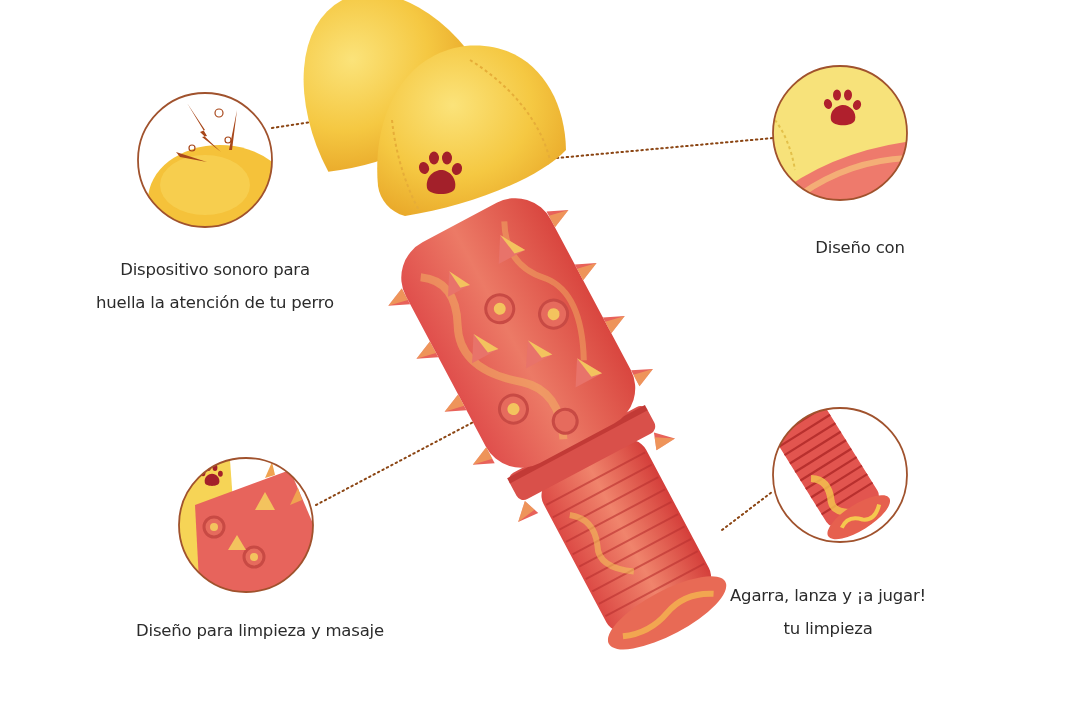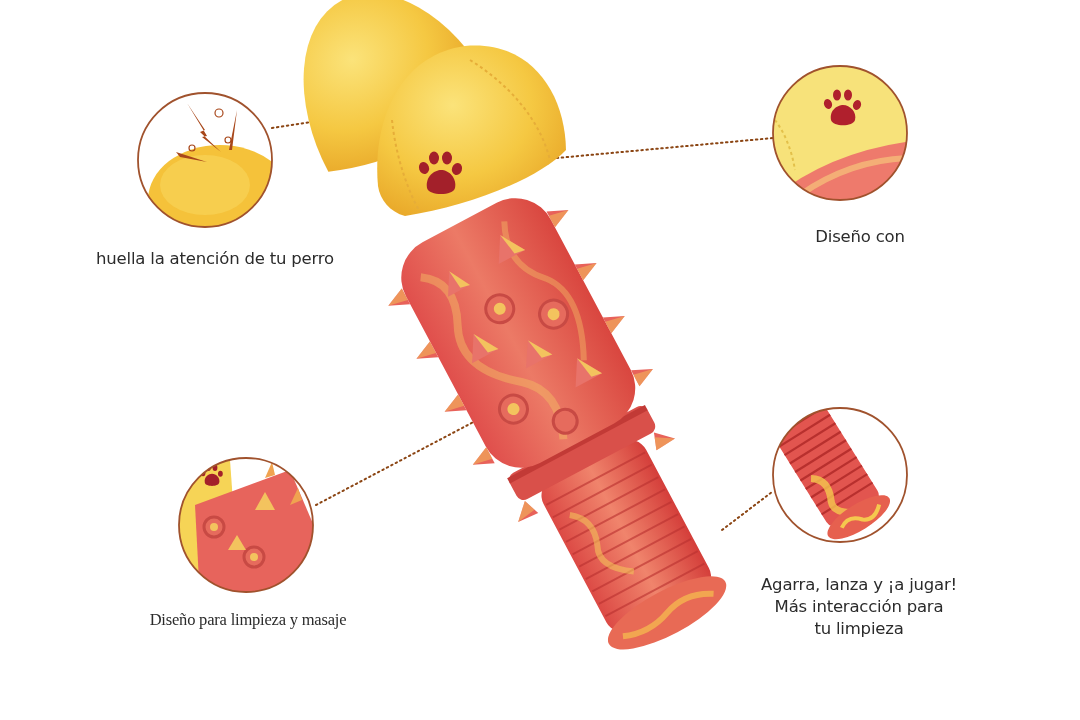--- a/index.html
+++ b/index.html
@@ -1,19 +1,19 @@
 <!DOCTYPE html>
 <html><head>
   <meta charset="utf-8">
   <style>
     html, body { margin:0; padding:0; background:#ffffff; }
     body { width:1080px; height:720px; position:relative; overflow:hidden; font-family:"DejaVu Sans", sans-serif; }
     .stage { position:absolute; left:0; top:0; width:1080px; height:720px; }
     .caption { position:absolute; color:#2b2b2b; font-size:16.5px; line-height:22px; text-align:center; letter-spacing:-0.2px; }
-    .caption span { display:block; white-space:nowrap; }
+    .caption span { display:block; white-space:nowrap;margin-top:11px; }
     svg { position:absolute; left:0; top:0; }
   </style>
 </head>
 <body>
 
 <div class="stage">
 
 <svg width="1080" height="720" viewBox="0 0 1080 720">
   <defs>
     <radialGradient id="ballGrad" cx="40%" cy="35%" r="70%">
@@ -215,30 +215,30 @@
         <path d="M-20,0 q15,10 5,30 q-5,12 15,22" stroke="#f5c84e" stroke-width="7" fill="none" opacity="0.8"></path>
         <ellipse cx="0" cy="58" rx="36" ry="13" fill="#e6604f"></ellipse>
         <path d="M-20,58 q12,-8 22,4 q10,8 22,-4" stroke="#f5c84e" stroke-width="4" fill="none"></path>
       </g>
     </g>
     <circle cx="840" cy="475" r="67" fill="none" stroke="#a0522d" stroke-width="1.8"></circle>
   </g>
 </svg>
 
 <div class="caption" style="left:70px; top:248px; width:290px;">
+  <span>Dispositivo sonoro para</span>
   <span>huella la atención de tu perro</span>
 </div>
 
 <div class="caption" style="left:760px; top:226px; width:200px;">
   <span>Diseño con</span>
 </div>
 
-<div class="caption" style="left:98px; top:609px; width:300px;font-family:Liberation Serif, serif;">
+<div class="caption" style="left:110px; top:609px; width:300px;">
   <span>Diseño para limpieza y masaje</span>
 </div>
 
-<div class="caption" style="left:739px; top:574px; width:240px;">
+<div class="caption" style="left:708px; top:574px; width:240px;">
   <span>Agarra, lanza y ¡a jugar!</span>
-  <span>Más interacción para</span>
   <span>tu limpieza</span>
 </div>
 
 </div>
 
 </body></html>

